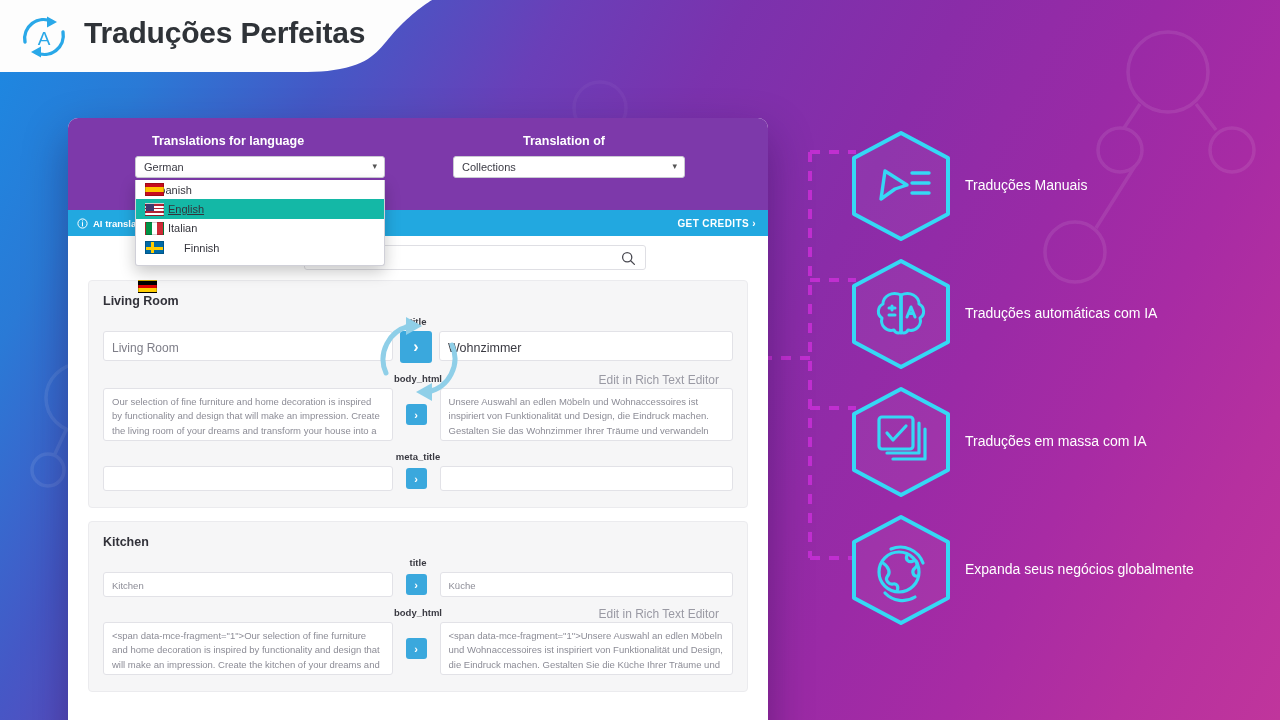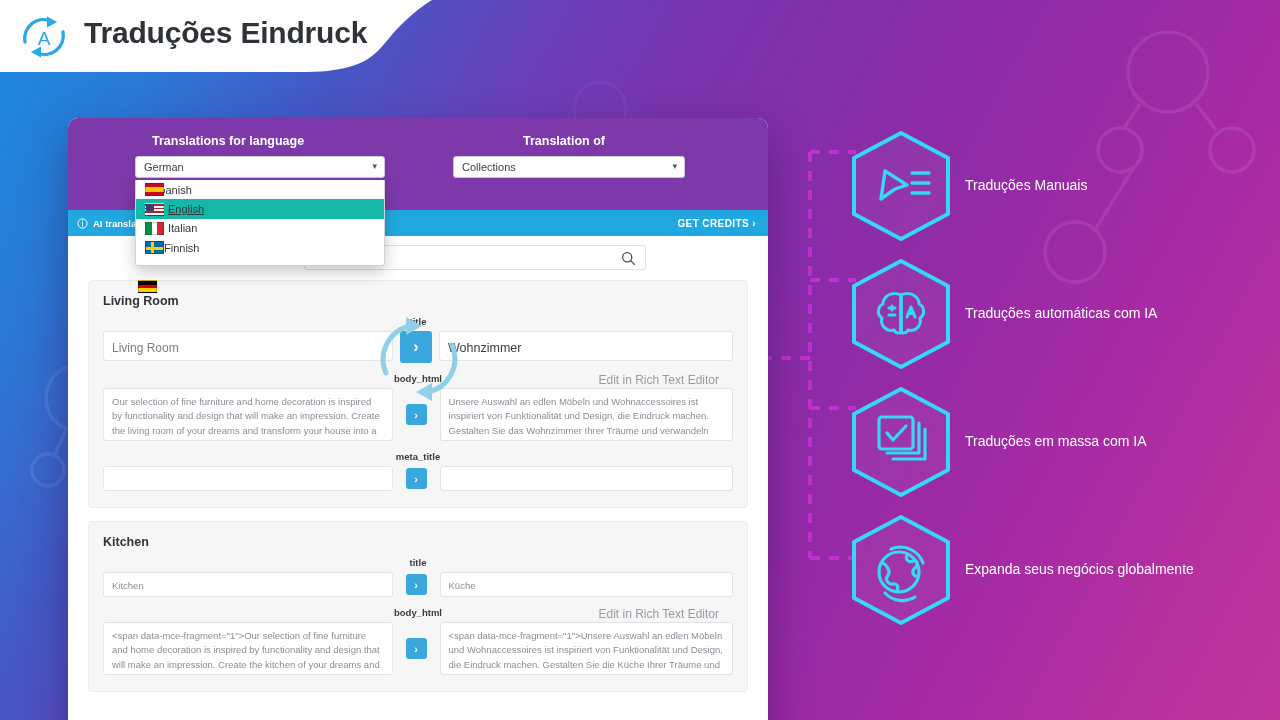--- a/index.html
+++ b/index.html
@@ -201,21 +201,21 @@
   <div class="shape"></div>
   <svg id="logo-mark" viewBox="0 0 56 52">
     <g fill="none" stroke="#29a8e8" stroke-width="3.4" stroke-linecap="round">
       <path d="M9 31 A19 19 0 0 1 36 10.5"></path>
       <path d="M47 21 A19 19 0 0 1 20 41.5"></path>
     </g>
     <path d="M31 5.5 L41 11 L31 16.5 Z" fill="#29a8e8"></path>
     <path d="M25 46.5 L15 41 L25 35.5 Z" fill="#29a8e8"></path>
     <text x="28" y="33.5" font-family="'Liberation Sans',sans-serif" font-size="19" font-weight="400" fill="#29a8e8" text-anchor="middle">A</text>
   </svg>
-  <div id="app-title">Traduções Eindruck</div>
+  <div id="app-title">Traduções Perfeitas</div>
 </div>
 
 <svg id="connector" viewBox="0 0 160 450">
   <g fill="none" stroke="#c02fd0" stroke-width="4" stroke-dasharray="10 9" stroke-linecap="butt">
     <path d="M70 22 L70 428"></path>
     <path d="M70 22 L116 22"></path>
     <path d="M70 150 L116 150"></path>
     <path d="M70 278 L116 278"></path>
     <path d="M70 428 L116 428"></path>
     <path d="M70 228 L-8 228"></path>
@@ -322,21 +322,21 @@
     <div class="dd-item hl" style="padding-left:32px;">
       <span class="flag" style="left:9px;background:repeating-linear-gradient(to bottom,#b22234 0 1.8px,#fff 1.8px 3.6px);">
         <span style="position:absolute;left:0;top:0;width:8px;height:7px;background:#3c3b6e;display:block;"></span>
       </span>
       <span>English</span>
     </div>
     <div class="dd-item" style="padding-left:32px;">
       <span class="flag" style="left:9px;background:linear-gradient(to right,#009246 0 33.3%,#fff 33.3% 66.6%,#ce2b37 66.6% 100%);"></span>
       <span>Italian</span>
     </div>
-    <div class="dd-item" style="padding-left:28px;">
+    <div class="dd-item" style="padding-left:48px;">
       <span class="flag" style="left:9px;background:#006aa7;">
         <span style="position:absolute;left:5px;top:0;width:3px;height:100%;background:#fecc00;display:block;"></span>
         <span style="position:absolute;left:0;top:5px;width:100%;height:3px;background:#fecc00;display:block;"></span>
       </span>
       <span>Finnish</span>
     </div>
   </div>
 
   <span style="position:absolute;left:70px;top:162px;width:19px;height:13px;background:linear-gradient(to bottom,#000 0 33.3%,#dd0000 33.3% 66.6%,#ffce00 66.6% 100%);border:.5px solid rgba(0,0,0,.2);z-index:70;"></span>
 </div>

